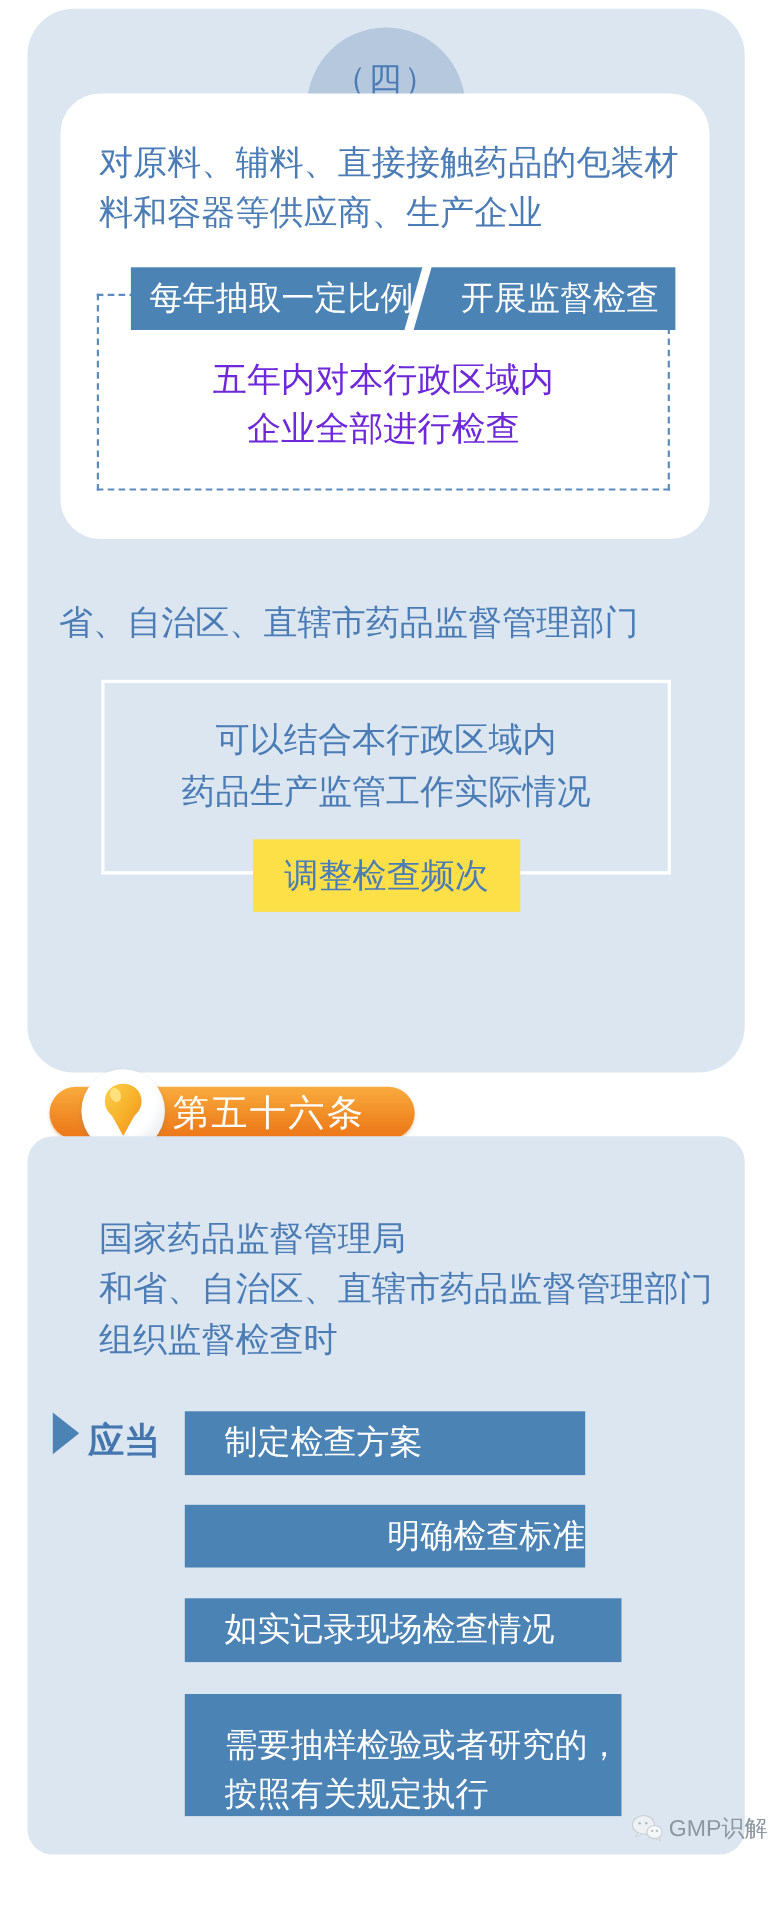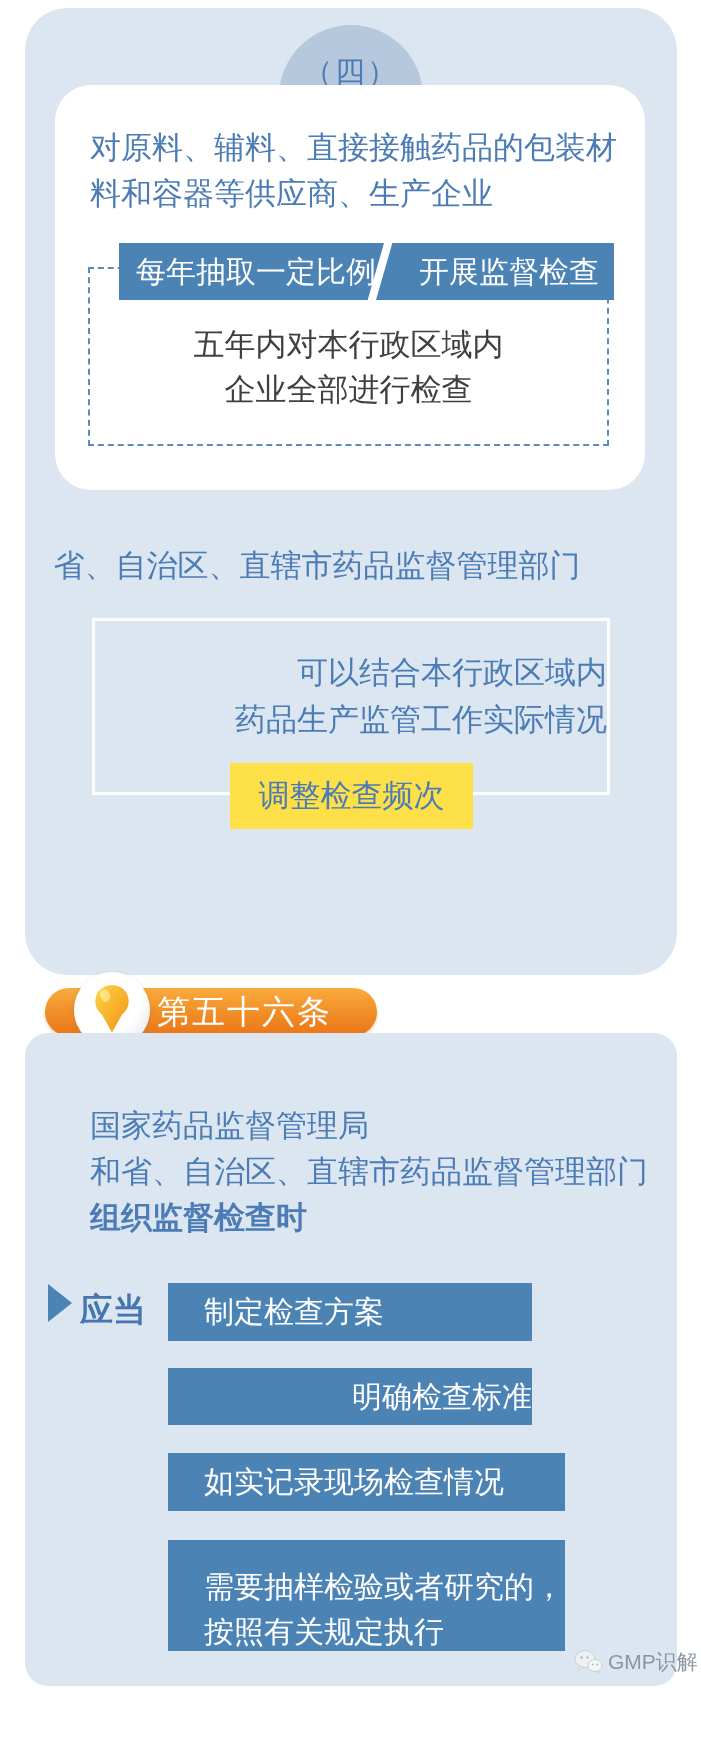--- a/index.html
+++ b/index.html
@@ -30,21 +30,21 @@
     left:35px;top:40px;width:530px;
     font-size:31px;line-height:46px;color:#4b7cb5;font-weight:500;
     white-space:nowrap;
   }
   .dashedbox{
     left:33px;top:182px;width:521px;height:179px;
     border:2px dashed #5c8bc0;box-sizing:border-box;
     text-align:center;
   }
   .dashedbox .dline{
-    width:100%;font-size:31px;line-height:45px;color:#404040;font-weight:500;
+    width:100%;font-size:31px;line-height:45px;color:#6d28d9;font-weight:500;
     white-space:nowrap;text-align:center;
   }
   .dline1{margin-top:53px;}
   .banner{
     left:64px;top:158px;width:495px;height:57px;
     background:#4c83b5;
   }
   .banner .btxt{
     position:absolute;top:0;height:57px;line-height:57px;
     color:#ffffff;font-size:30px;font-weight:500;white-space:nowrap;
@@ -58,21 +58,21 @@
   .authority{
     left:0;top:537px;width:584px;text-align:center;
     font-size:31px;color:#4b7cb5;font-weight:500;white-space:nowrap;
   }
   .notebox{
     left:67px;top:610px;width:518px;height:177px;
     border:3px solid #ffffff;box-sizing:border-box;text-align:center;
   }
   .notebox .nline{
     width:100%;font-size:31px;line-height:47px;color:#4b7cb5;font-weight:500;
-    white-space:nowrap;text-align:right;
+    white-space:nowrap;text-align:center;
   }
   .nline1{margin-top:28px;}
   .adjustbtn{
     left:205px;top:755px;width:243px;height:66px;
     background:#fde047;text-align:center;line-height:66px;
     font-size:31px;color:#4b7cb5;font-weight:500;
   }
   
   .pill{
     left:45px;top:988px;width:332px;height:48px;border-radius:24px;
@@ -92,21 +92,21 @@
   }
   
   .panel2{
     left:25px;top:1033px;width:652px;height:653px;
     background:#dbe6f1;border-radius:23px;
   }
   .p2text{
     left:65px;top:70px;width:560px;
     font-size:31px;line-height:46px;color:#4b7cb5;font-weight:500;white-space:nowrap;
   }
-  .p2text .bold{font-weight:bold;}
+  .p2text .bold{font-weight:normal;}
   .arrow{
     left:23px;top:251px;width:0;height:0;
     border-left:24px solid #4c83b5;
     border-top:19px solid transparent;
     border-bottom:19px solid transparent;
   }
   .should{
     left:55px;top:255px;font-size:33px;font-weight:bold;color:#4576ae;white-space:nowrap;
   }
   .req{

